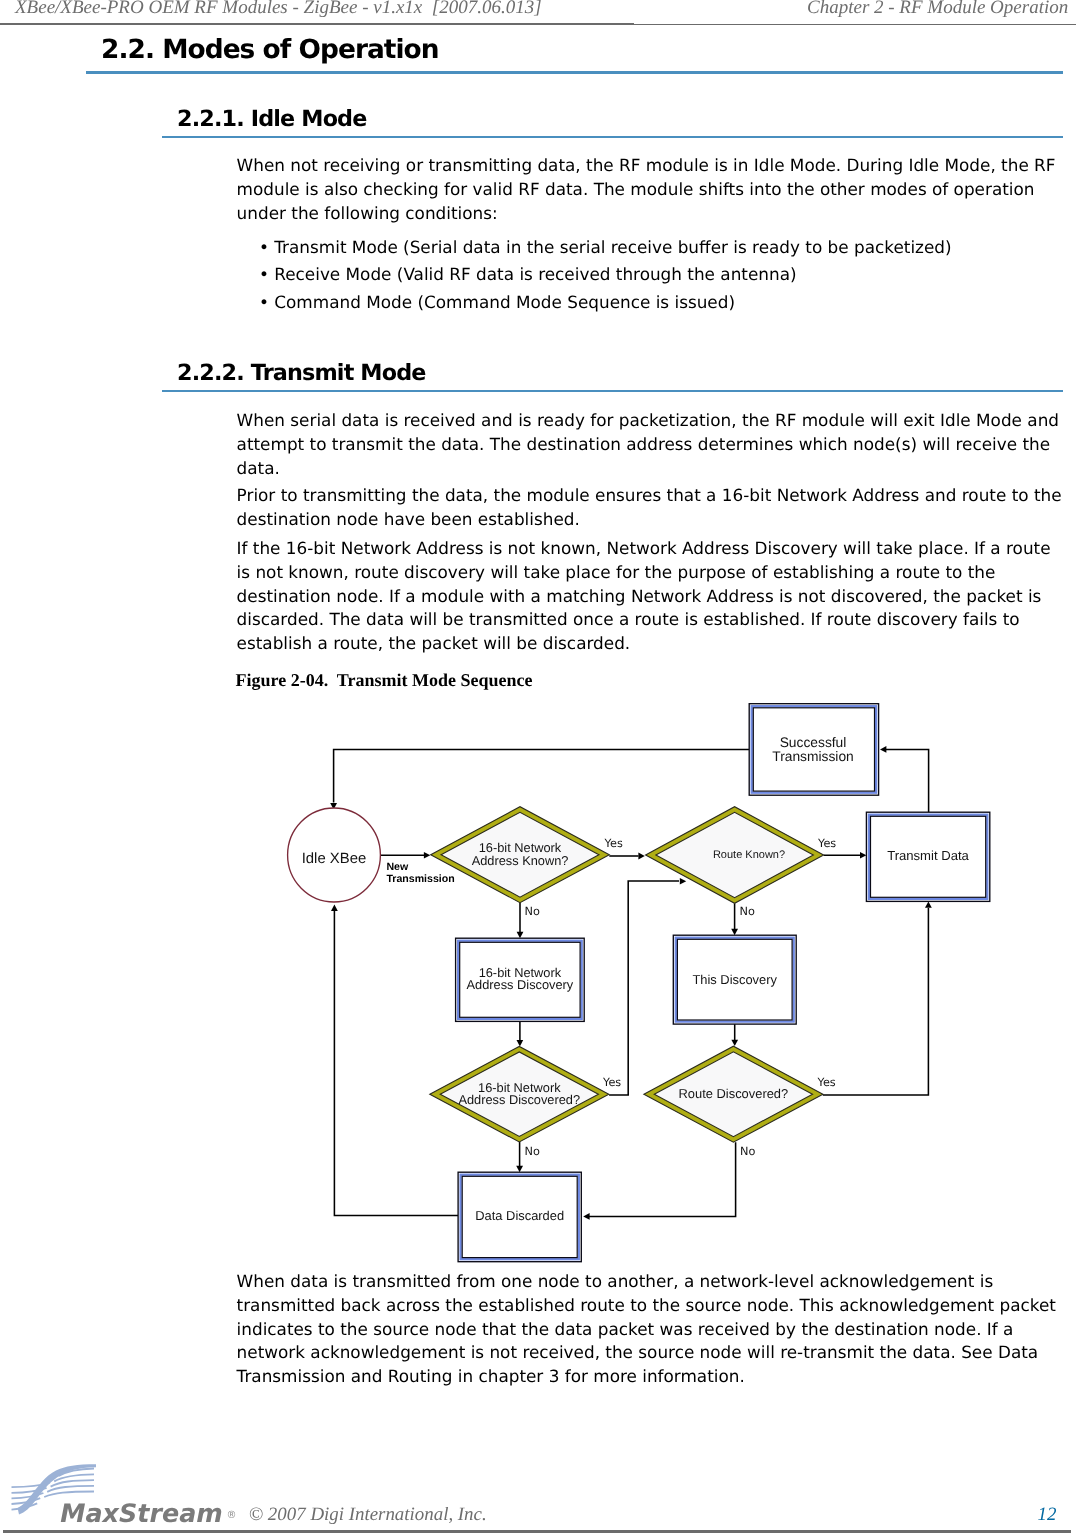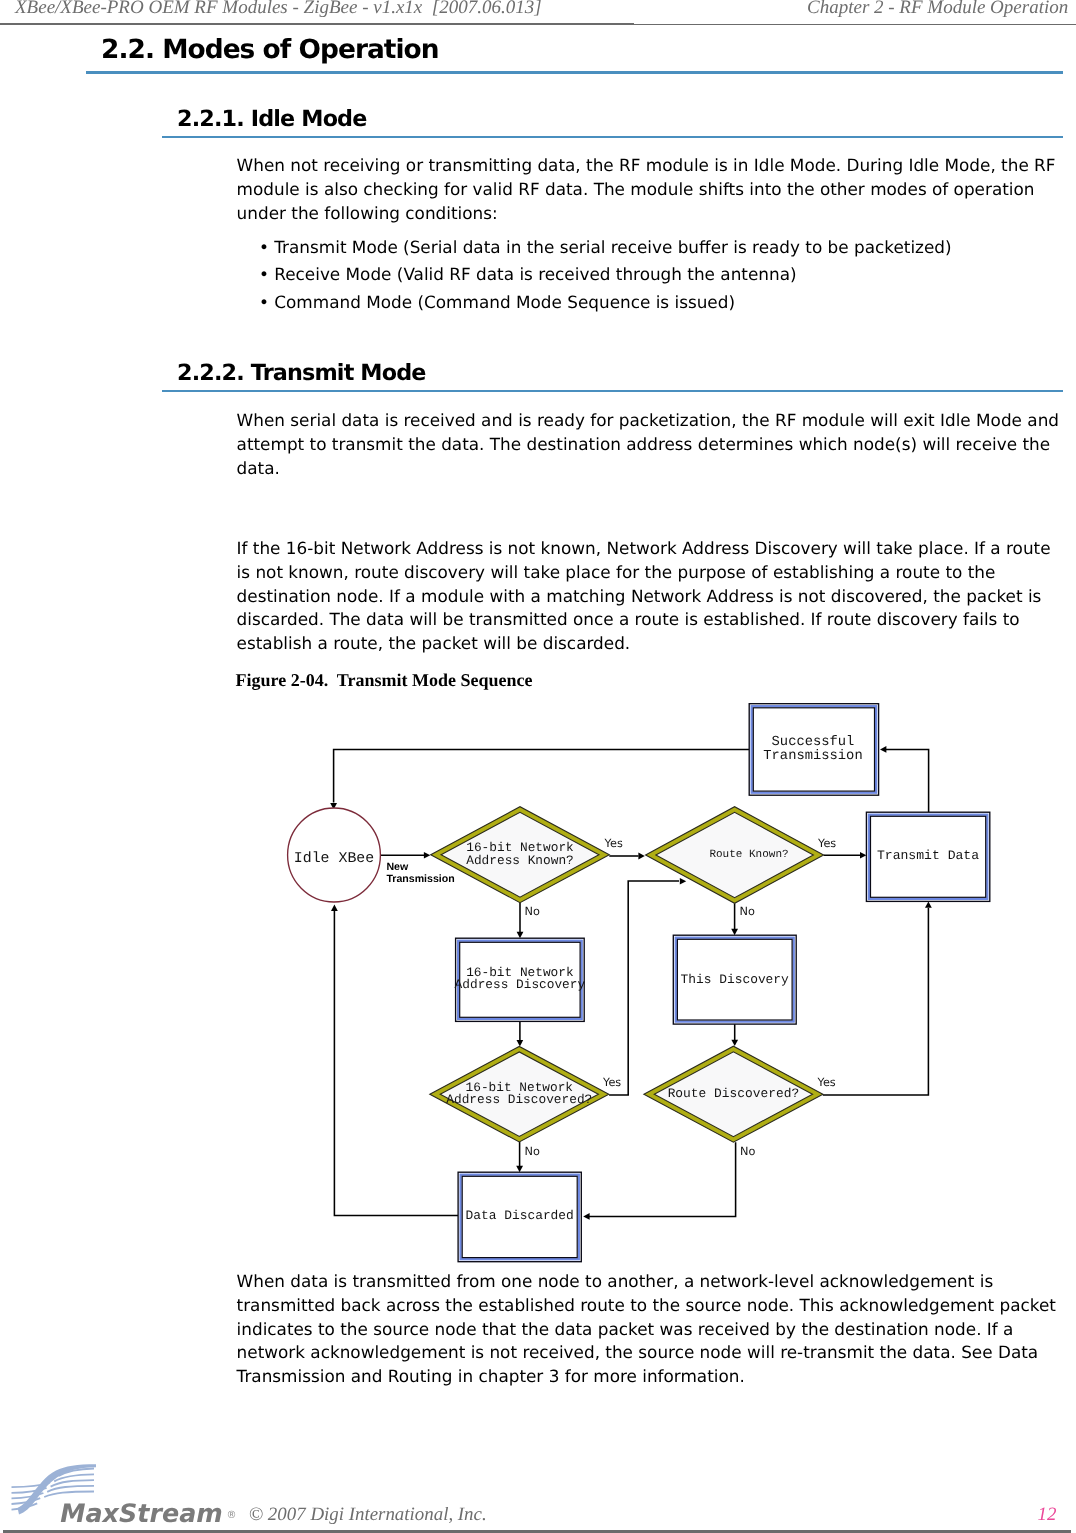--- a/index.html
+++ b/index.html
@@ -25,41 +25,41 @@
 
   
   .p{position:absolute;left:236.6px;width:828px;font-size:16.85px;line-height:23.8px;color:#000;}
   .bullets{position:absolute;left:259px;font-size:16.85px;line-height:27.5px;}
   .figcap{position:absolute;left:235.5px;font-family:"Liberation Serif",serif;
           font-weight:bold;font-size:18px;white-space:pre;}
 
   
   .figure{position:absolute;left:0;top:0;width:1076px;height:1533px;pointer-events:none;transform:translateZ(0);}
   .figsvg{position:absolute;left:0;top:0;}
-  .fg{position:absolute;transform:translateZ(0);font-family:Liberation Mono, monospace;font-size:13px;
+  .fg{position:absolute;transform:translateZ(0);font-family:Liberation Sans, sans-serif;font-size:13px;
       color:#141414;text-align:center;line-height:12.8px;white-space:pre;}
   .fgl{position:absolute;transform:translateZ(0);font-family:"DejaVu Sans",sans-serif;font-size:11.3px;color:#141414;}
   .fgb{position:absolute;transform:translateZ(0);font-family:"Liberation Sans",sans-serif;font-weight:bold;
        font-size:10.6px;color:#000;line-height:11.9px;text-align:left;white-space:pre;}
 
   
   .logo{position:absolute;left:10px;top:1462px;width:240px;height:62px;}
   .logosvg{position:absolute;left:0;top:0;}
   .logo-word{position:absolute;left:50.2px;top:36.2px;font-family:"DejaVu Sans",sans-serif;
              font-weight:bold;font-style:italic;font-size:25.4px;color:#7b7b7b;
              letter-spacing:0px;white-space:nowrap;}
   .logo-reg{position:absolute;left:216.5px;top:48px;font-family:"DejaVu Sans",sans-serif;
             font-size:10px;color:#8f8f8f;}
 
   
   .foot-rule{position:absolute;left:3.2px;top:1530.3px;width:1067.7px;height:2.3px;background:#6b6b6b;}
   .copyright{position:absolute;left:248.8px;top:1503.5px;font-family:"Liberation Serif",serif;
              font-style:italic;font-size:18.9px;color:#6e6e6e;white-space:nowrap;}
   .pagenum{position:absolute;left:1037.6px;top:1503.5px;font-family:"Liberation Serif",serif;
-           font-style:italic;font-size:18.9px;color:#ec4899;white-space:nowrap;}
+           font-style:italic;font-size:18.9px;color:#0369a1;white-space:nowrap;}
 </style>
 </head>
 <body>
 
 <div class="page">
 
   <div class="hdr">
     <div class="hdr-left">XBee/XBee-PRO OEM RF Modules - ZigBee - v1.x1x  [2007.06.013]</div>
     <div class="hdr-right">Chapter 2 - RF Module Operation</div>
     <div class="hdr-rule-thick"></div>
@@ -77,20 +77,21 @@
   <div class="bullets" style="top:233.5px">
     <div>• Transmit Mode (Serial data in the serial receive buffer is ready to be packetized)</div>
     <div>• Receive Mode (Valid RF data is received through the antenna)</div>
     <div>• Command Mode (Command Mode Sequence is issued)</div>
   </div>
 
   <div class="h3" style="top:360px">2.2.2. Transmit Mode</div>
   <div class="h3rule" style="top:389.7px"></div>
 
   <div class="p" style="top:409px">When serial data is received and is ready for packetization, the RF module will exit Idle Mode and attempt to transmit the data. The destination address determines which node(s) will receive the data.</div>
+  <div class="p" style="top:484px">Prior to transmitting the data, the module ensures that a 16-bit Network Address and route to the destination node have been established.</div>
   <div class="p" style="top:537px">If the 16-bit Network Address is not known, Network Address Discovery will take place. If a route is not known, route discovery will take place for the purpose of establishing a route to the destination node. If a module with a matching Network Address is not discovered, the packet is discarded. The data will be transmitted once a route is established. If route discovery fails to establish a route, the packet will be discarded.</div>
 
   <div class="figure">
 <svg class="figsvg" viewBox="0 0 1076 1533" width="1076" height="1533">
   <g fill="none" stroke="#000" stroke-width="1.55">
     <path d="M749.2 749.4 H333.6 V802.6"></path>
     <path d="M380.5 855.3 H424.5"></path>
     <path d="M609.3 856.0 H638.5"></path>
     <path d="M823.6 855.3 H860.2"></path>
     <path d="M928.6 812.2 V749.4 H885.0"></path>

